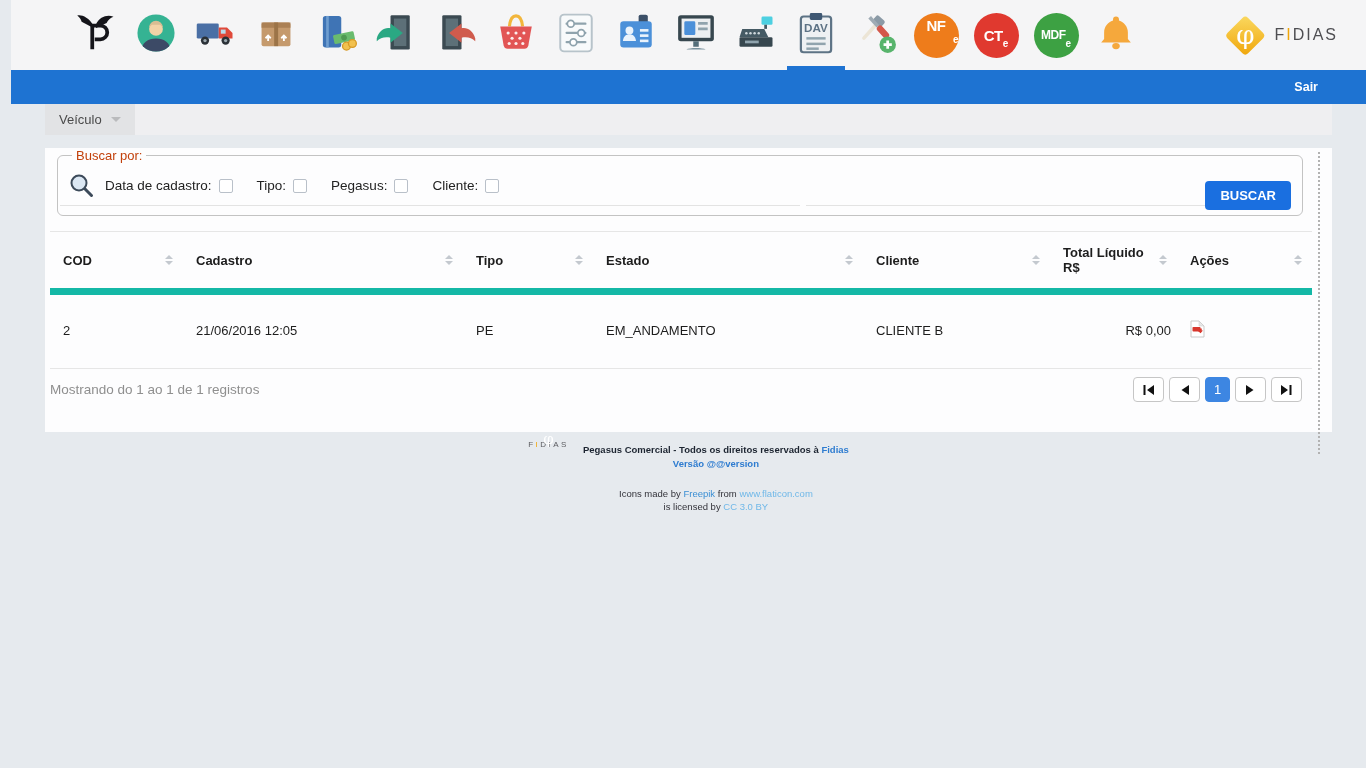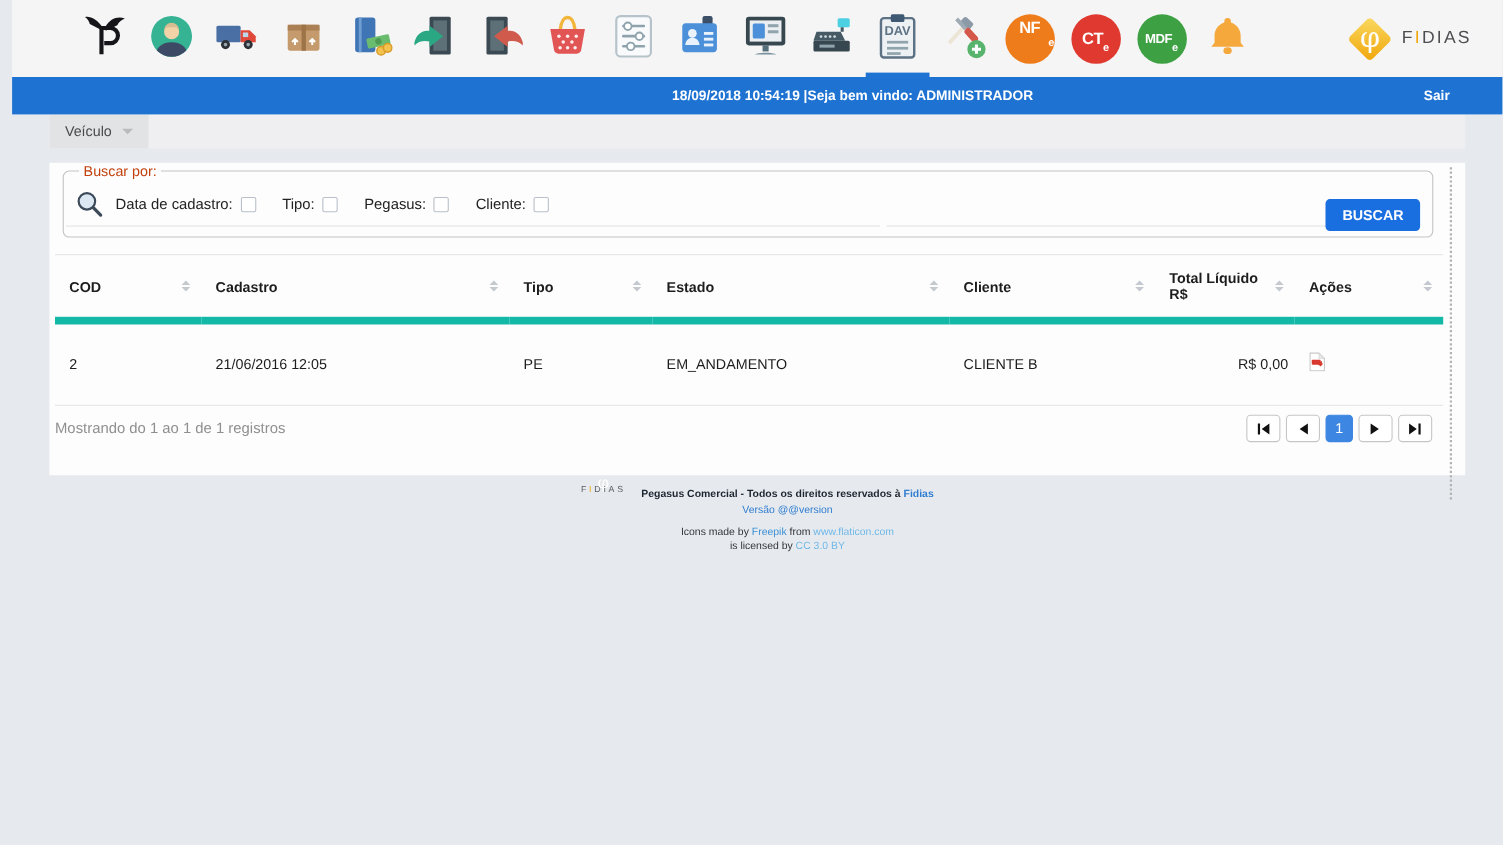--- a/index.html
+++ b/index.html
@@ -72,21 +72,21 @@
   .pager { display:flex; align-items:center; gap:5px; }
   .pbtn { width:31px; height:25px; border:1px solid #c6c6c6; border-radius:4px; background:#fff; display:flex; align-items:center; justify-content:center; cursor:pointer; padding:0; }
   .pbtn.page { width:25px; background:#3d86e2; border-color:#3d86e2; color:#fff; font-size:13px; font-family:inherit; }
 
   
   .footer { margin-top:7px; display:flex; justify-content:center; align-items:flex-start; gap:14px; }
   .flogo { text-align:center; }
   .flogo .brandtext { font-size:8px; letter-spacing:2.5px; color:#5c5c60; display:block; margin-top:1px; }
   .ftext { text-align:center; font-size:9.5px; color:#33333a; line-height:1.45; padding-top:4px; }
   .ftext .f1 { font-weight:bold; color:#1c2430; }
-  .ftext .f2 { font-weight:normal; color:#2e7cd0; margin-bottom:6px; }
+  .ftext .f2 { font-weight:bold; color:#2e7cd0; margin-bottom:16px; }
   .ftext a { text-decoration:none; cursor:pointer; }
   .lnk-dark { color:#2e7cd0; font-weight:bold; }
   .lnk-mid { color:#3b8fd4; }
   .lnk-lite { color:#70b8e8; }
 </style>
 </head>
 <body>
 
 <div class="screen">
 
@@ -294,21 +294,20 @@
 
     <div class="brand">
       <span class="diamond">
           <span class="phi">φ</span>
         </span>
       <span class="brandtext"><span>F</span><span class="bi">I</span><span>DIAS</span></span>
     </div>
   </header>
 
   <div class="bluebar">
-    <span class="center"><span>18/09/2018 10:54:19</span> <span>|Seja bem vindo: ADMINISTRADOR</span></span>
     <a class="logout">Sair</a>
   </div>
 
   <div class="tabrow">
     <div class="tab">
       <span>Veículo</span>
       <span class="caret"></span>
     </div>
   </div>
 

